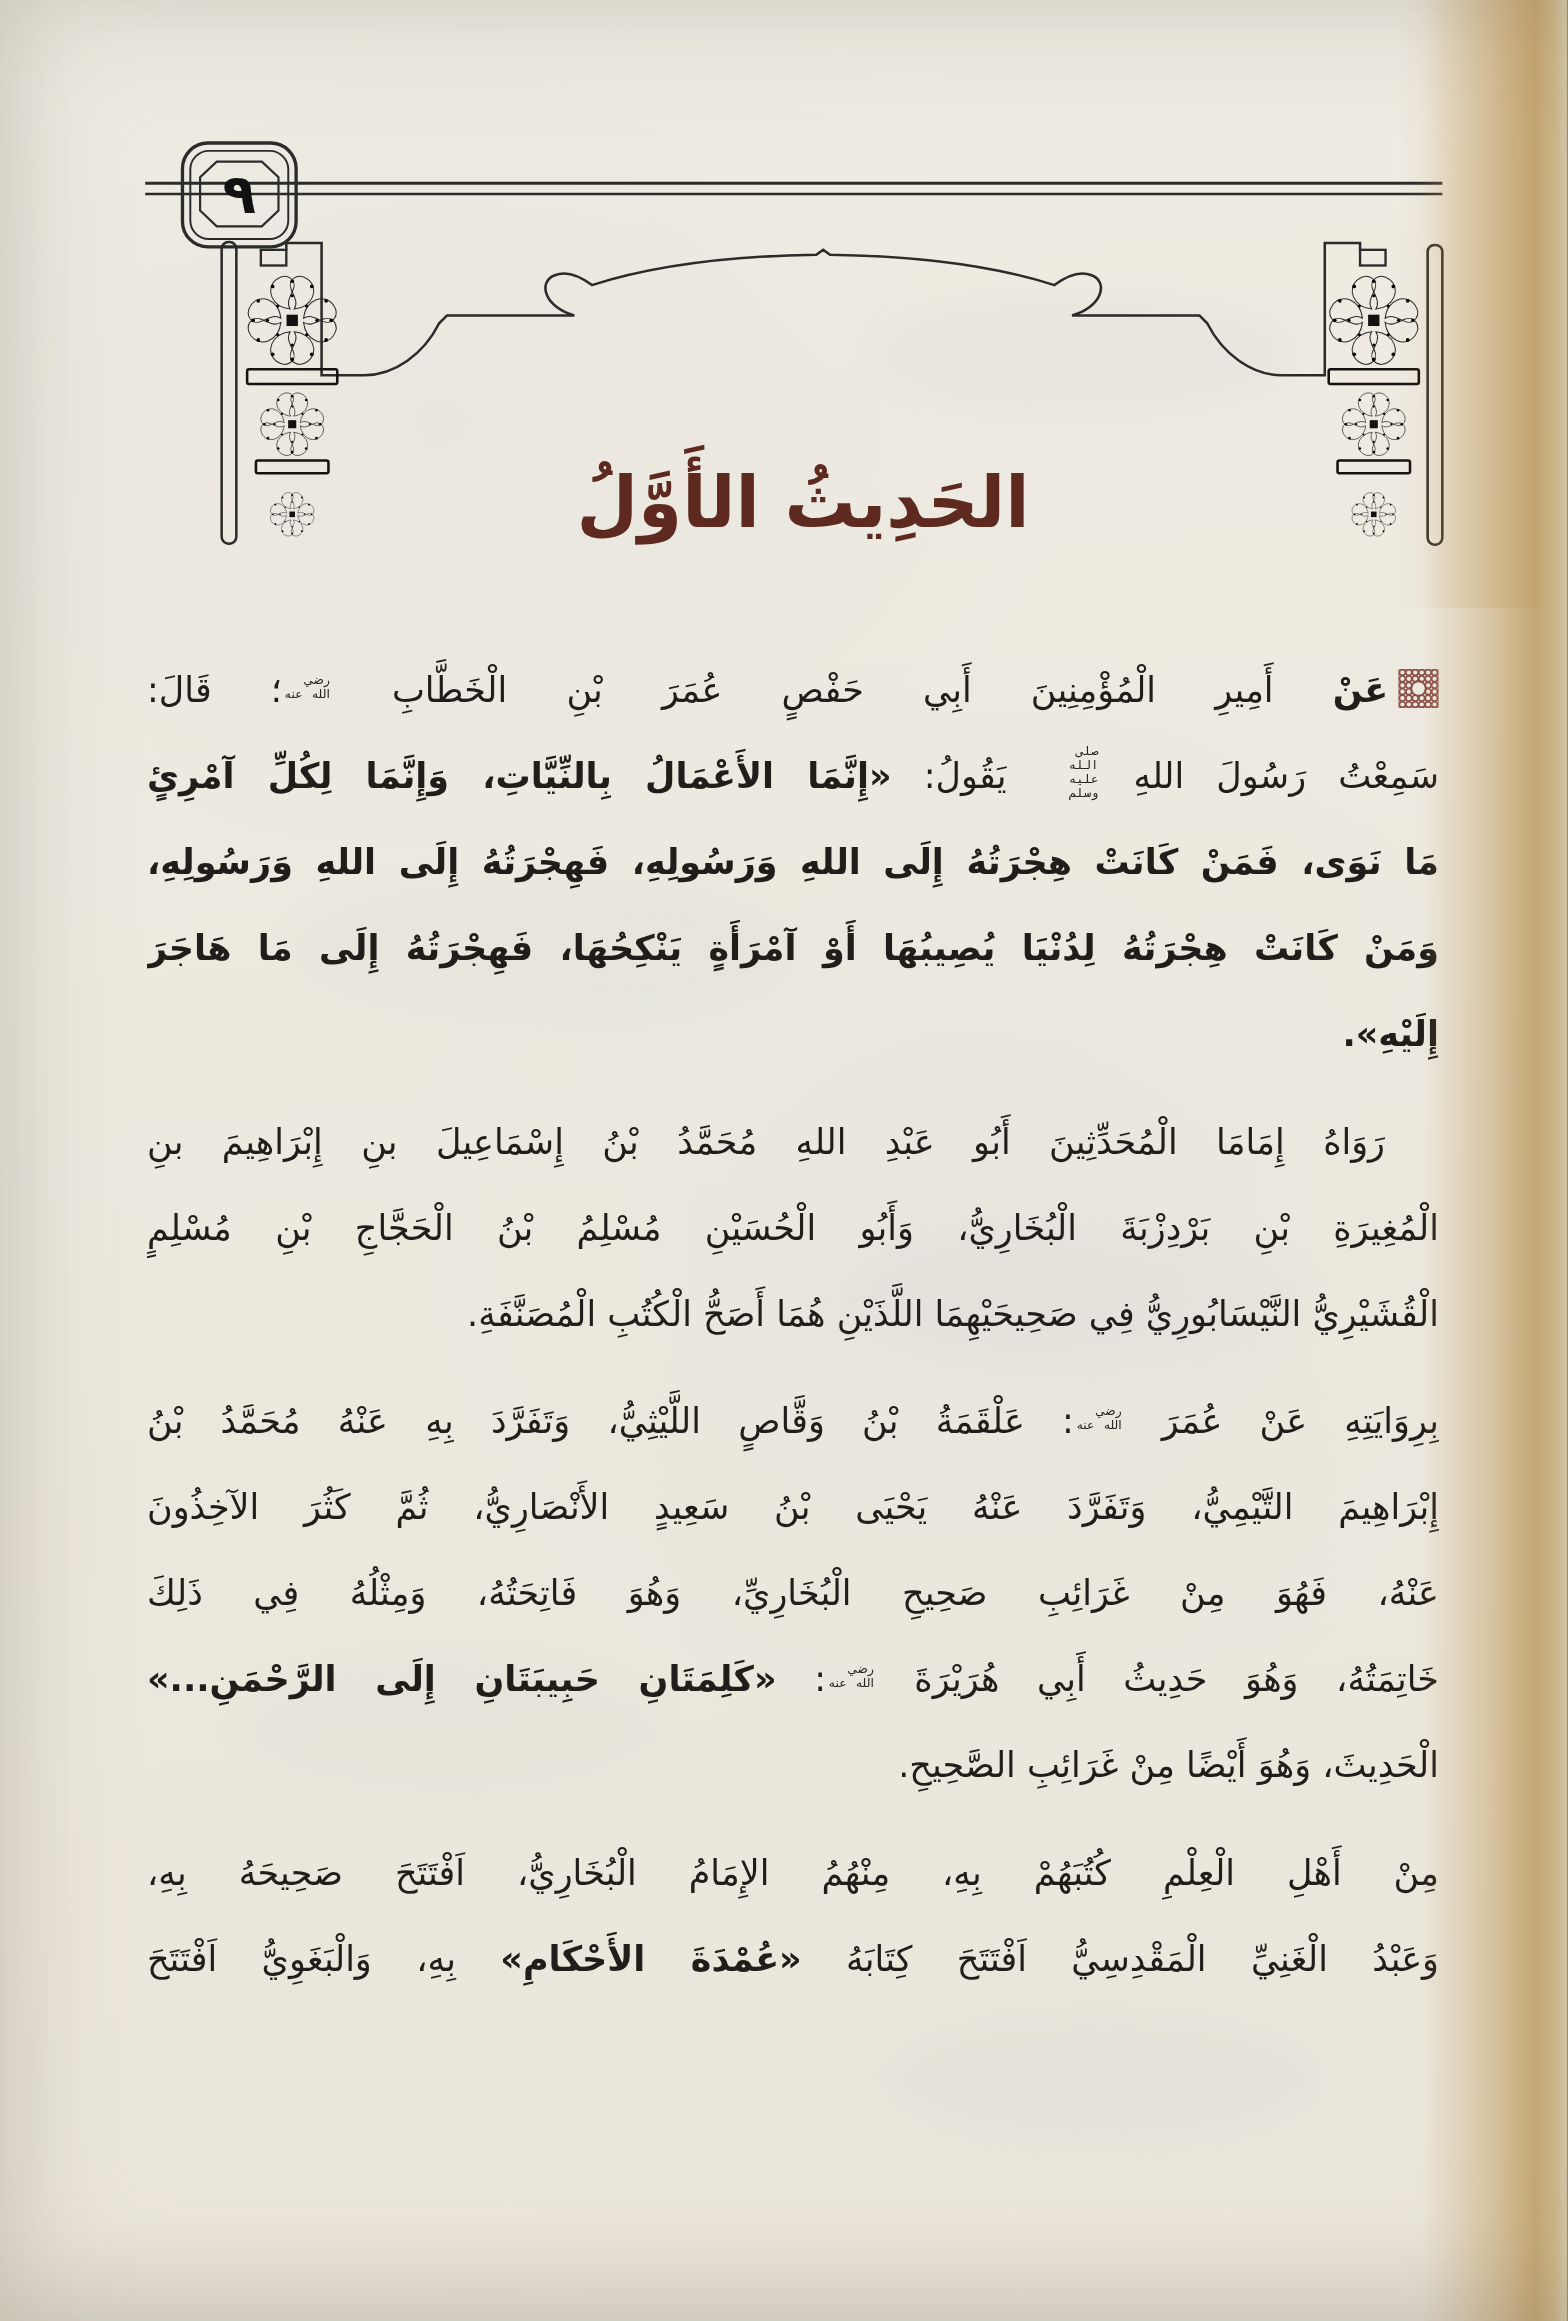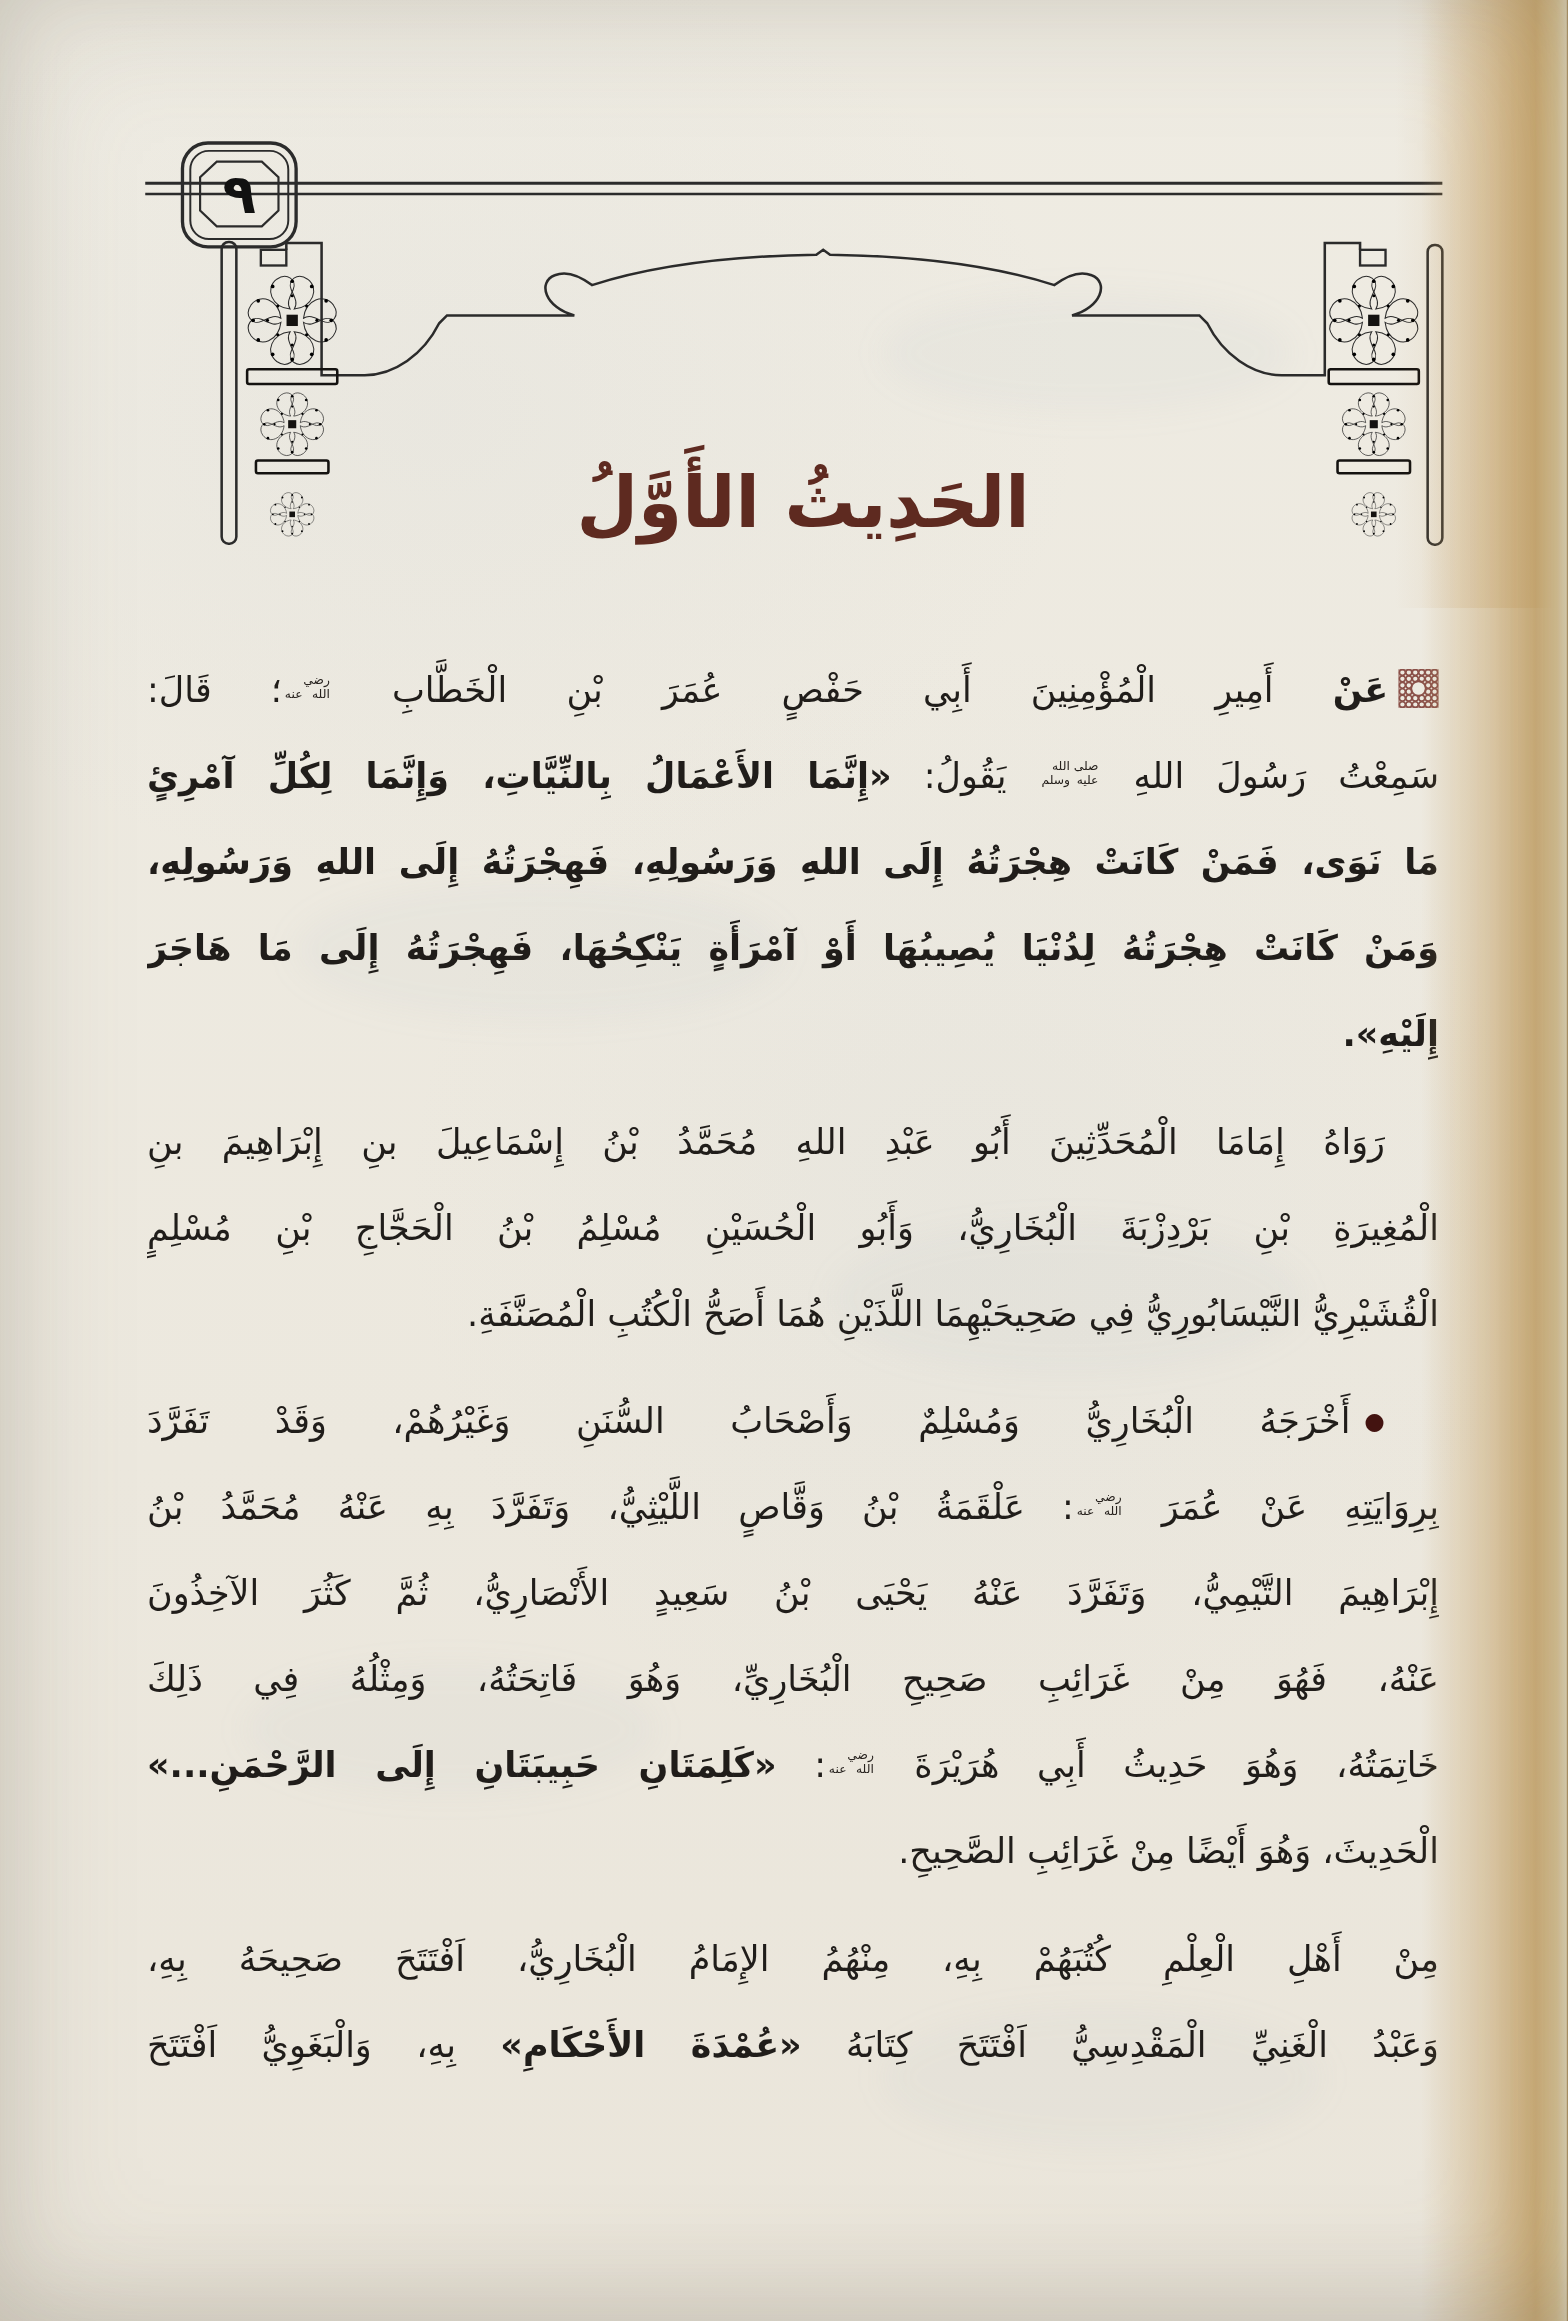--- a/index.html
+++ b/index.html
@@ -216,32 +216,31 @@
               <circle cx="30.9" cy="36.5" r="3" fill="none" stroke="#8a5048" stroke-width="1.6"></circle>
               <circle cx="37.5" cy="3.5" r="3" fill="none" stroke="#8a5048" stroke-width="1.6"></circle>
               <circle cx="37.5" cy="10.1" r="3" fill="none" stroke="#8a5048" stroke-width="1.6"></circle>
               <circle cx="37.5" cy="16.7" r="3" fill="none" stroke="#8a5048" stroke-width="1.6"></circle>
               <circle cx="37.5" cy="23.299999999999997" r="3" fill="none" stroke="#8a5048" stroke-width="1.6"></circle>
               <circle cx="37.5" cy="29.9" r="3" fill="none" stroke="#8a5048" stroke-width="1.6"></circle>
               <circle cx="37.5" cy="36.5" r="3" fill="none" stroke="#8a5048" stroke-width="1.6"></circle>
               <circle cx="21" cy="20" r="7.5" fill="none" stroke="#8a5048" stroke-width="2"></circle>
               <rect x="1" y="1" width="40" height="38" fill="none" stroke="#8a5048" stroke-width="1.4" opacity="0.7"></rect>
             </svg></span><span class="seg-b">عَنْ</span><span class="seg-r"> أَمِيرِ الْمُؤْمِنِينَ أَبِي حَفْصٍ عُمَرَ بْنِ الْخَطَّابِ </span><span class="seal" style="width: 45px;">رضي الله عنه</span><span class="seg-r">؛ قَالَ:</span></div>
-        <div class="line just"><span class="seg-r">سَمِعْتُ رَسُولَ اللهِ </span><span class="seal" style="width: 57px;">صلى الله عليه وسلم</span><span class="seg-r"> يَقُولُ: </span><span class="seg-b">«إِنَّمَا الأَعْمَالُ بِالنِّيَّاتِ، وَإِنَّمَا لِكُلِّ آمْرِئٍ</span></div>
+        <div class="line just"><span class="seg-r">سَمِعْتُ رَسُولَ اللهِ </span><span class="seal" style="width: 57px; font-family: Liberation Mono, monospace;">صلى الله عليه وسلم</span><span class="seg-r"> يَقُولُ: </span><span class="seg-b">«إِنَّمَا الأَعْمَالُ بِالنِّيَّاتِ، وَإِنَّمَا لِكُلِّ آمْرِئٍ</span></div>
         <div class="line just"><span class="seg-b">مَا نَوَى، فَمَنْ كَانَتْ هِجْرَتُهُ إِلَى اللهِ وَرَسُولِهِ، فَهِجْرَتُهُ إِلَى اللهِ وَرَسُولِهِ،</span></div>
         <div class="line just"><span class="seg-b">وَمَنْ كَانَتْ هِجْرَتُهُ لِدُنْيَا يُصِيبُهَا أَوْ آمْرَأَةٍ يَنْكِحُهَا، فَهِجْرَتُهُ إِلَى مَا هَاجَرَ</span></div>
         <div class="line"><span class="seg-b">إِلَيْهِ».</span></div>
       </div>
       <div class="paragraph">
         <div class="line just indent"><span class="seg-r">رَوَاهُ إِمَامَا الْمُحَدِّثِينَ أَبُو عَبْدِ اللهِ مُحَمَّدُ بْنُ إِسْمَاعِيلَ بنِ إِبْرَاهِيمَ بنِ</span></div>
         <div class="line just"><span class="seg-r">الْمُغِيرَةِ بْنِ بَرْدِزْبَةَ الْبُخَارِيُّ، وَأَبُو الْحُسَيْنِ مُسْلِمُ بْنُ الْحَجَّاجِ بْنِ مُسْلِمٍ</span></div>
         <div class="line"><span class="seg-r">الْقُشَيْرِيُّ النَّيْسَابُورِيُّ فِي صَحِيحَيْهِمَا اللَّذَيْنِ هُمَا أَصَحُّ الْكُتُبِ الْمُصَنَّفَةِ.</span></div>
       </div>
       <div class="paragraph">
-        <div class="line just"><span class="bullet">●</span><span class="seg-r">أَخْرَجَهُ الْبُخَارِيُّ وَمُسْلِمٌ وَأَصْحَابُ السُّنَنِ وَغَيْرُهُمْ، وَقَدْ تَفَرَّدَ</span></div>
         <div class="line just"><span class="seg-r">بِرِوَايَتِهِ عَنْ عُمَرَ </span><span class="seal" style="width: 45px;">رضي الله عنه</span><span class="seg-r">: عَلْقَمَةُ بْنُ وَقَّاصٍ اللَّيْثِيُّ، وَتَفَرَّدَ بِهِ عَنْهُ مُحَمَّدُ بْنُ</span></div>
         <div class="line just"><span class="seg-r">إِبْرَاهِيمَ التَّيْمِيُّ، وَتَفَرَّدَ عَنْهُ يَحْيَى بْنُ سَعِيدٍ الأَنْصَارِيُّ، ثُمَّ كَثُرَ الآخِذُونَ</span></div>
         <div class="line just"><span class="seg-r">عَنْهُ، فَهُوَ مِنْ غَرَائِبِ صَحِيحِ الْبُخَارِيِّ، وَهُوَ فَاتِحَتُهُ، وَمِثْلُهُ فِي ذَلِكَ</span></div>
         <div class="line just"><span class="seg-r">خَاتِمَتُهُ، وَهُوَ حَدِيثُ أَبِي هُرَيْرَةَ </span><span class="seal" style="width: 45px;">رضي الله عنه</span><span class="seg-r">: </span><span class="seg-b">«كَلِمَتَانِ حَبِيبَتَانِ إِلَى الرَّحْمَنِ...»</span></div>
         <div class="line"><span class="seg-r">الْحَدِيثَ، وَهُوَ أَيْضًا مِنْ غَرَائِبِ الصَّحِيحِ.</span></div>
       </div>
       <div class="paragraph">
         <div class="line just"><span class="seg-r">مِنْ أَهْلِ الْعِلْمِ كُتُبَهُمْ بِهِ، مِنْهُمُ الإِمَامُ الْبُخَارِيُّ، اَفْتَتَحَ صَحِيحَهُ بِهِ،</span></div>
         <div class="line just"><span class="seg-r">وَعَبْدُ الْغَنِيِّ الْمَقْدِسِيُّ اَفْتَتَحَ كِتَابَهُ </span><span class="seg-b">«عُمْدَةَ الأَحْكَامِ»</span><span class="seg-r"> بِهِ، وَالْبَغَوِيُّ اَفْتَتَحَ</span></div>
       </div>

